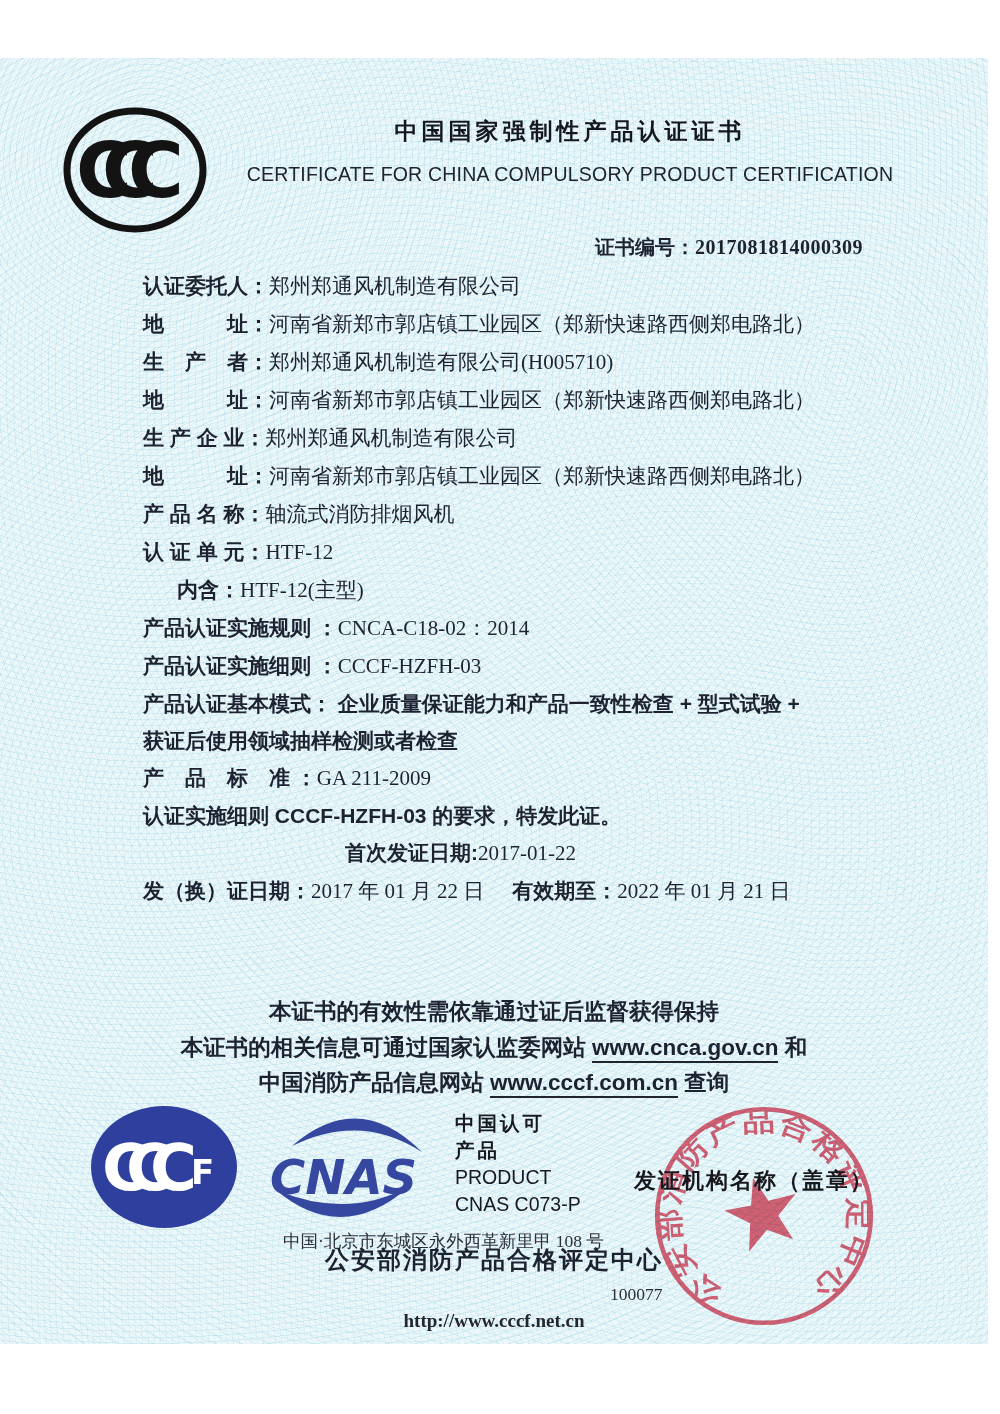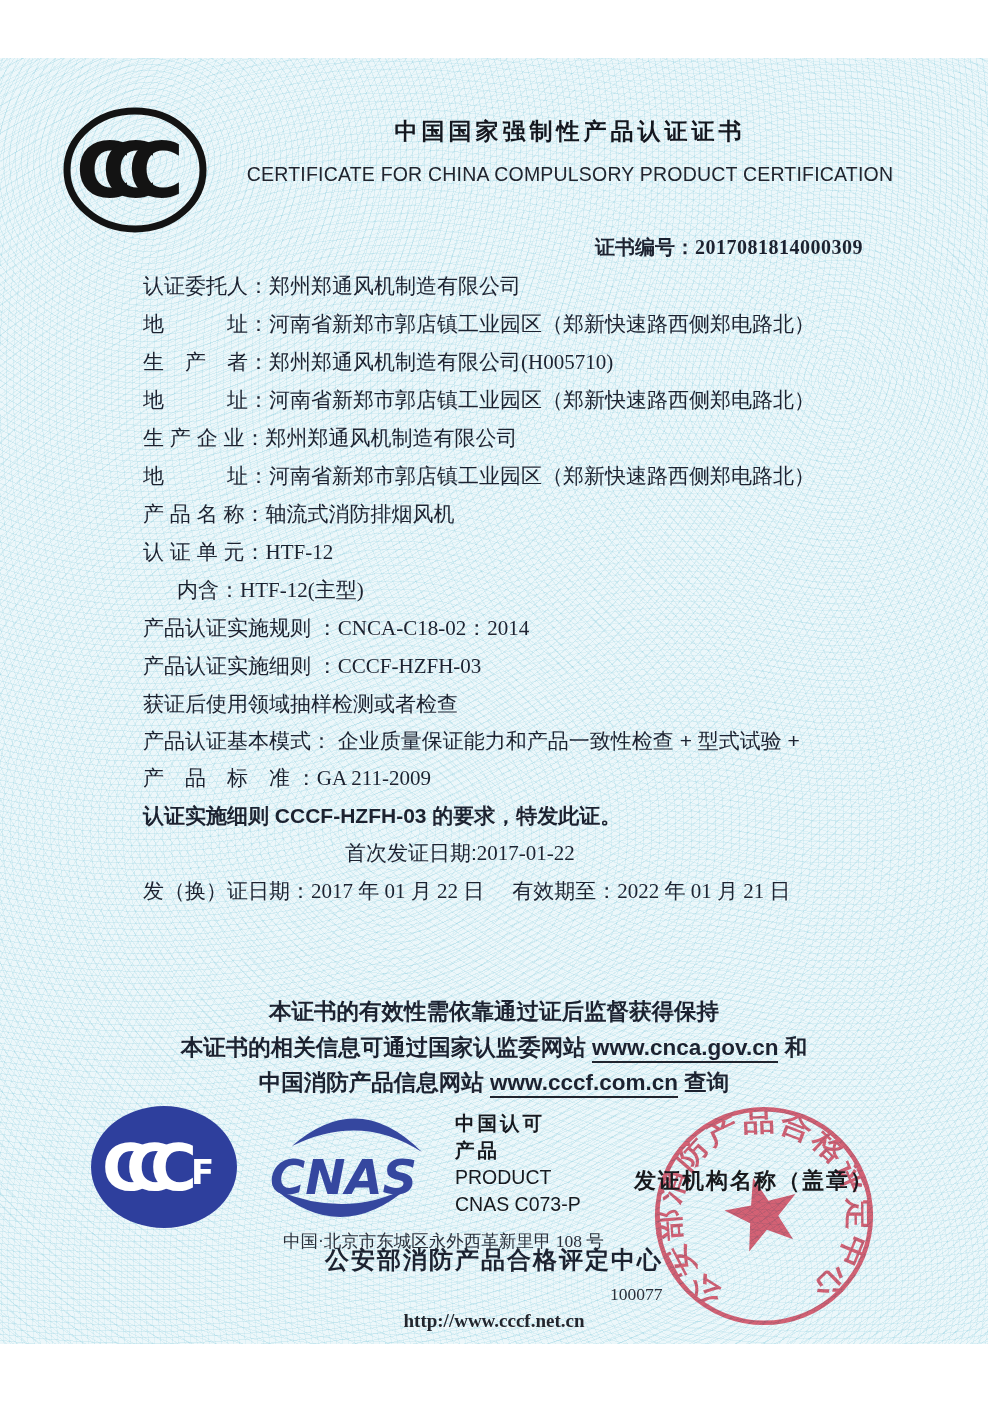--- a/index.html
+++ b/index.html
@@ -22,21 +22,21 @@
   
   .ccc-logo{left:60px;top:46px;width:150px;height:132px;}
   .title-wrap{left:220px;top:58px;width:700px;text-align:center;}
   .title-cn{font-size:23px;font-weight:700;letter-spacing:4px;color:#14171f;}
   .title-en{margin-top:16px;font-size:19.5px;font-weight:500;letter-spacing:.2px;color:#20242e;}
   .certno{left:585px;top:176px;font-size:20px;font-weight:700;margin-left:10px;}
   .certno .num{font-family:"Liberation Serif",serif;font-weight:600;letter-spacing:.5px;}
   
   .body-block{left:143px;top:209px;width:736px;font-size:21px;}
   .row{line-height:37px;white-space:nowrap;}
-  .row .lbl{font-weight:400;margin-top:43px;}
+  .row .lbl{font-weight:700;margin-top:43px;}
   .row .val{font-family:"Liberation Serif",serif;font-weight:400;text-align:center;}
   .row.indent{padding-left:34px;}
   .row.stmt{font-weight:700;white-space:normal;}
   .row.first-issue{padding-left:202px;}
   .gap28{display:inline-block;width:28px;}
   
   .notice{left:0;top:936px;width:988px;text-align:center;font-size:22.5px;font-weight:700;}
   .notice div{line-height:35.5px;}
   .notice .url{font-family:"Liberation Sans",sans-serif;border-bottom:2px solid #20242e;padding-bottom:1px;}
   
@@ -83,22 +83,22 @@
     <div class="row"><span class="lbl">地　　　址：</span><span class="val">河南省新郑市郭店镇工业园区（郑新快速路西侧郑电路北）</span></div>
     <div class="row"><span class="lbl">生　产　者：</span><span class="val">郑州郑通风机制造有限公司(H005710)</span></div>
     <div class="row"><span class="lbl">地　　　址：</span><span class="val">河南省新郑市郭店镇工业园区（郑新快速路西侧郑电路北）</span></div>
     <div class="row"><span class="lbl">生 产 企 业：</span><span class="val">郑州郑通风机制造有限公司</span></div>
     <div class="row"><span class="lbl">地　　　址：</span><span class="val">河南省新郑市郭店镇工业园区（郑新快速路西侧郑电路北）</span></div>
     <div class="row"><span class="lbl">产 品 名 称：</span><span class="val">轴流式消防排烟风机</span></div>
     <div class="row"><span class="lbl">认 证 单 元：</span><span class="val">HTF-12</span></div>
     <div class="row indent"><span class="lbl">内含：</span><span class="val">HTF-12(主型)</span></div>
     <div class="row"><span class="lbl">产品认证实施规则 ：</span><span class="val">CNCA-C18-02：2014</span></div>
     <div class="row"><span class="lbl">产品认证实施细则 ：</span><span class="val">CCCF-HZFH-03</span></div>
+    <div class="row"><span class="lbl">产品认证基本模式：</span><span class="lbl"> 企业质量保证能力和产品一致性检查 + 型式试验 +</span></div>
     <div class="row"><span class="lbl">获证后使用领域抽样检测或者检查</span></div>
-    <div class="row"><span class="lbl">产品认证基本模式：</span><span class="lbl"> 企业质量保证能力和产品一致性检查 + 型式试验 +</span></div>
     <div class="row"><span class="lbl">产　品　标　准 ：</span><span class="val">GA 211-2009</span></div>
     <div class="row stmt">认证实施细则 CCCF-HZFH-03 的要求，特发此证。</div>
     <div class="row first-issue"><span class="lbl">首次发证日期:</span><span class="val">2017-01-22</span></div>
     <div class="row"><span class="lbl">发（换）证日期：</span><span class="val">2017 年 01 月 22 日</span><span class="gap28"></span><span class="lbl">有效期至：</span><span class="val">2022 年 01 月 21 日</span></div>
   </div>
 
   <div class="abs notice">
     <div>本证书的有效性需依靠通过证后监督获得保持</div>
     <div><span>本证书的相关信息可通过国家认监委网站 </span><span class="url">www.cnca.gov.cn</span><span> 和</span></div>
     <div><span>中国消防产品信息网站 </span><span class="url">www.cccf.com.cn</span><span> 查询</span></div>

